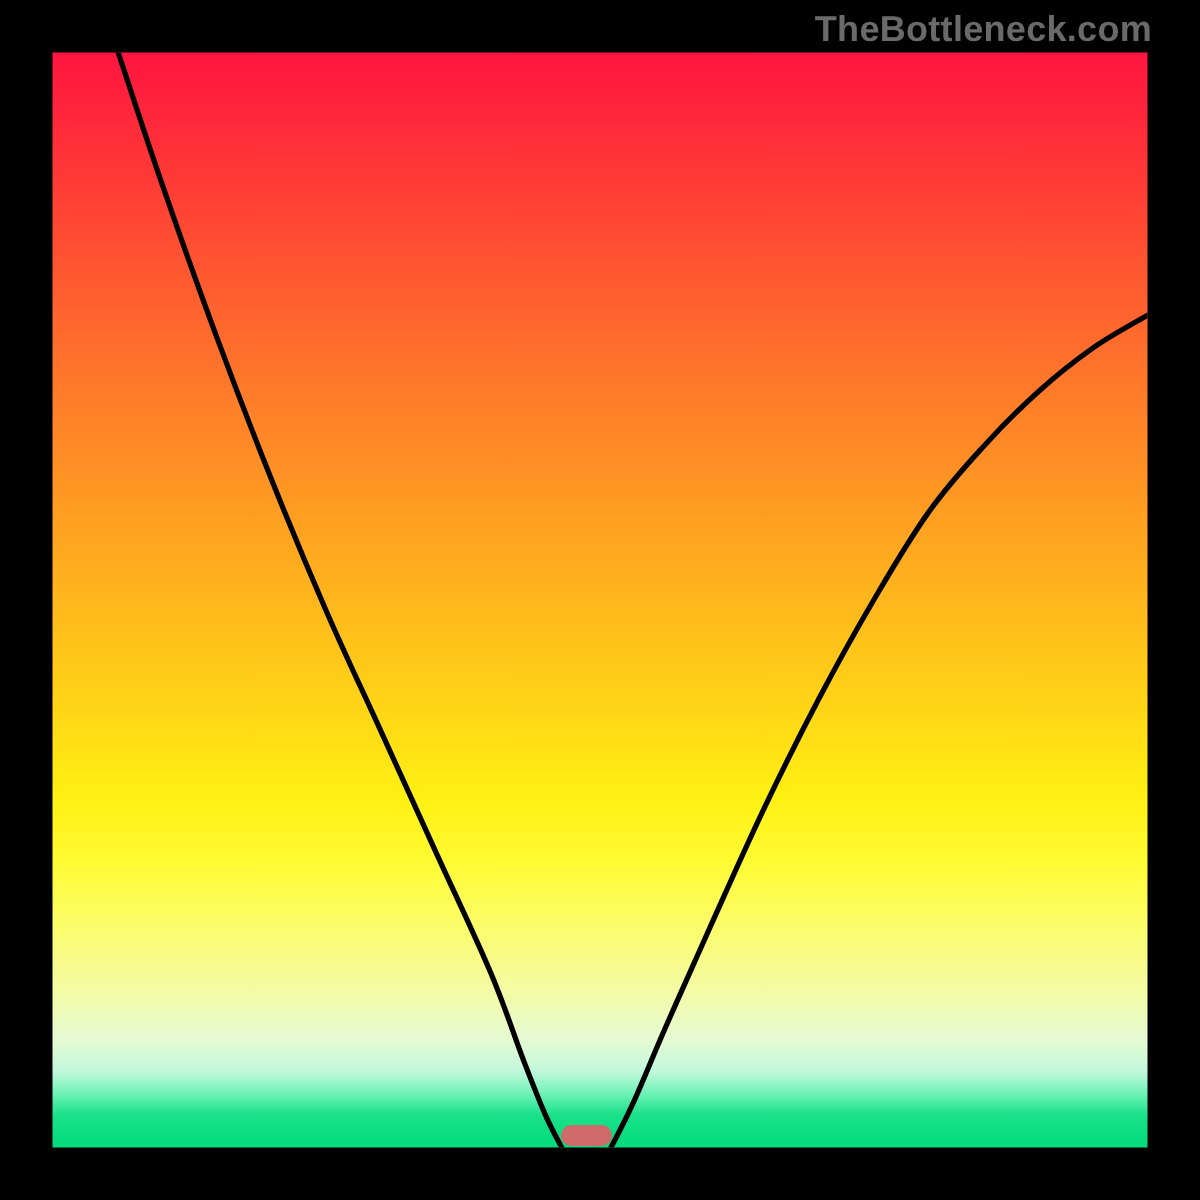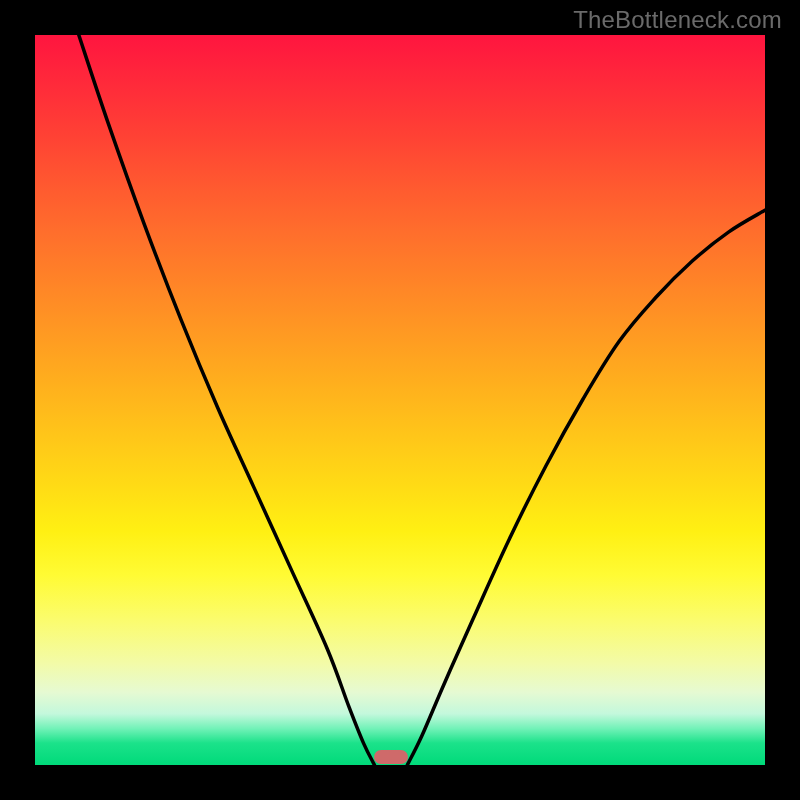--- a/index.html
+++ b/index.html
@@ -12,24 +12,24 @@
   }
   .container {
     position: relative;
     width: 800px;
     height: 800px;
     background: #000;
   }
   .watermark {
     position: absolute;
     top: 6px;
-    right: 18px;
+    right: 32px;
     color: #6a6a6a;
     font-size: 24px;
-    font-weight: 400;
+    font-weight: 700;
     letter-spacing: 0.2px;
     z-index: 10;
   }
   .plot {
     position: absolute;
     left: 35px;
     top: 35px;
     width: 730px;
     height: 730px;
     background: linear-gradient(to bottom,

